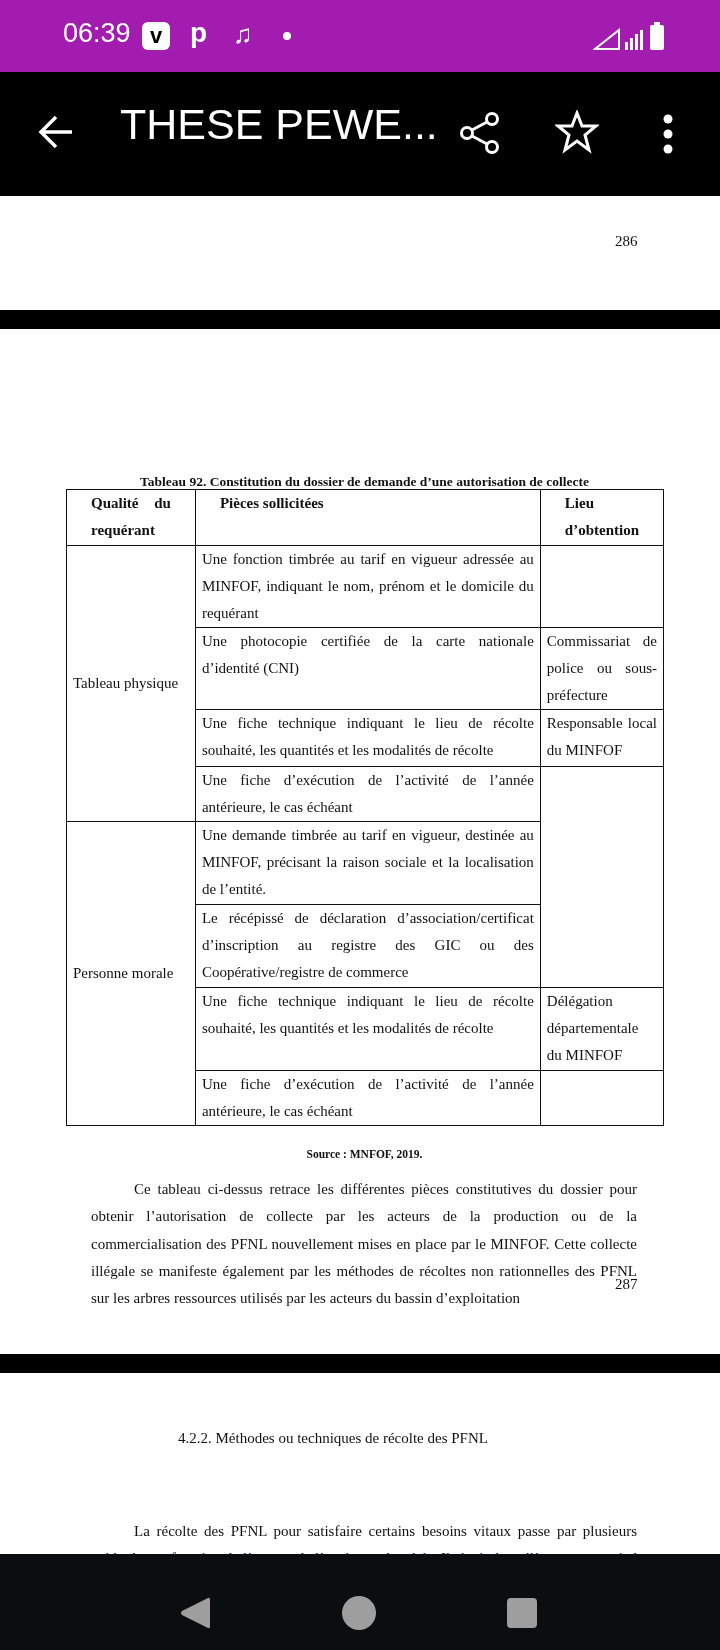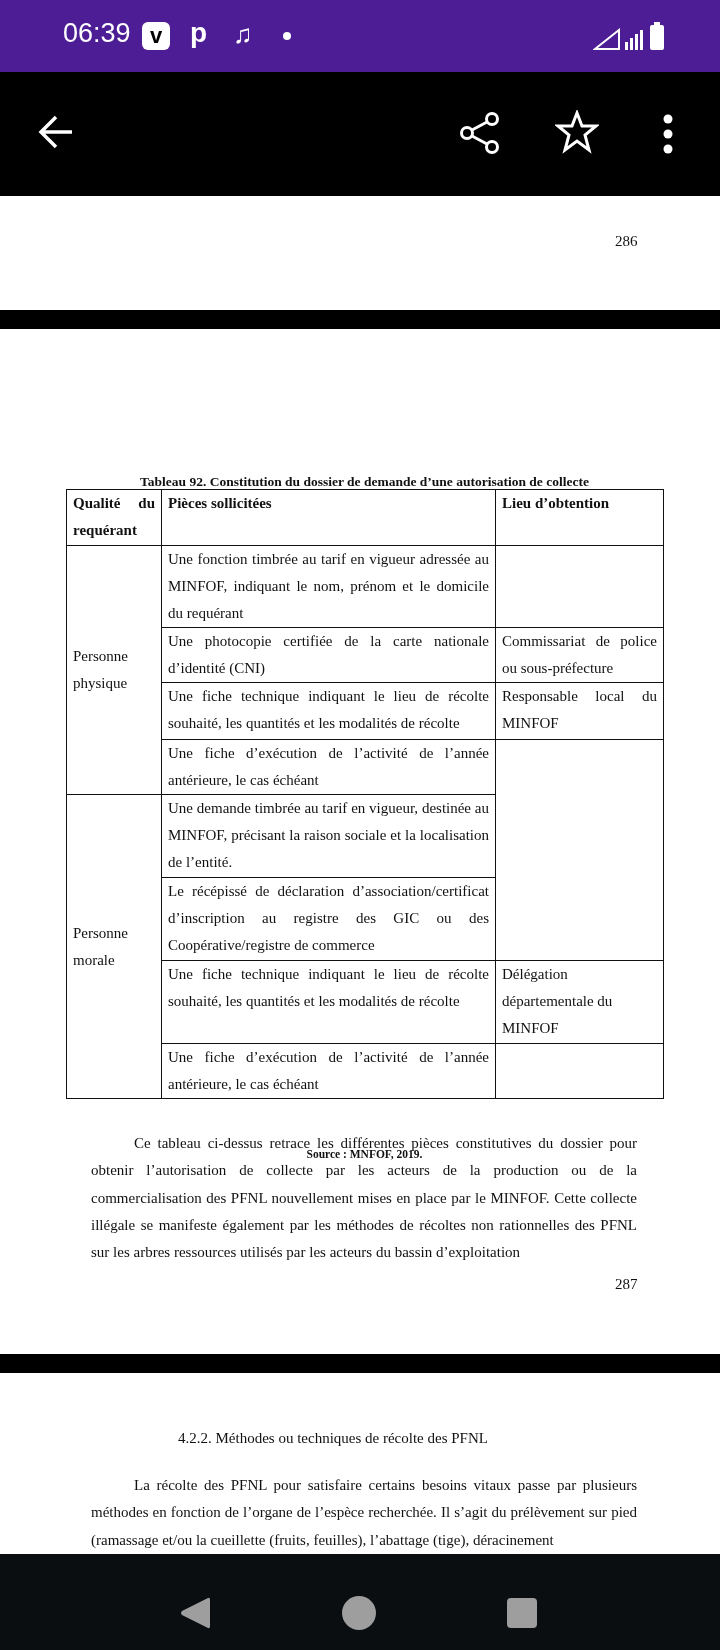--- a/index.html
+++ b/index.html
@@ -1,40 +1,40 @@
 <!DOCTYPE html>
 <html><head>
 <meta charset="utf-8">
 <style>
   html, body { margin:0; padding:0; }
   body { width:720px; height:1650px; position:relative; overflow:hidden; background:#fff; font-family:"Liberation Serif", serif; color:#111; }
-  .statusbar { position:absolute; left:0; top:0; width:720px; height:72px; background:#4c1d95; color:#fff; font-family:"Liberation Sans", sans-serif; }
+  .statusbar { position:absolute; left:0; top:0; width:720px; height:72px; background:#a21caf; color:#fff; font-family:"Liberation Sans", sans-serif; }
   .sb-time { position:absolute; left:63px; top:18px; font-size:27px; }
   .sb-v { position:absolute; left:142px; top:22px; width:28px; height:28px; background:#fff; border-radius:6px; color:#000; font-weight:bold; font-size:22px; text-align:center; line-height:28px; }
   .sb-p { position:absolute; left:190px; top:17px; font-weight:bold; font-size:28px; }
   .sb-music { position:absolute; left:233px; top:19px; font-size:26px; }
   .sb-dot { position:absolute; left:283px; top:32px; width:8px; height:8px; border-radius:50%; background:#fff; }
   .sb-right { position:absolute; right:55px; top:22px; display:flex; align-items:flex-end; gap:4px; height:28px; }
   .appbar { position:absolute; left:0; top:72px; width:720px; height:124px; background:#000; color:#fff; font-family:"Liberation Sans", sans-serif; }
   .back { position:absolute; left:38px; top:40px; width:36px; height:40px; }
   .title { position:absolute; left:120px; top:28px; font-size:43px; letter-spacing:0px; }
   .share { position:absolute; left:458px; top:38px; width:44px; height:46px; }
   .star { position:absolute; left:555px; top:38px; width:44px; height:44px; }
   .more { position:absolute; left:658px; top:40px; width:20px; height:44px; }
   .sep { position:absolute; left:0; width:720px; background:#000; }
   .pagenum { position:absolute; font-size:15px; }
   .caption { position:absolute; left:66px; width:597px; top:474px; text-align:center; font-weight:bold; font-size:13.5px; }
   table.t { position:absolute; left:66px; top:489px; width:598px; border-collapse:collapse; font-size:15px; line-height:27px; }
   table.t td { border:1.5px solid #111; vertical-align:top; padding:0 6px; text-align:justify; text-align-last:auto; }
-  table.t th { border:1.5px solid #111; vertical-align:top; padding:0 6px; text-align:left; font-weight:bold; line-height:27px; }
+  table.t th { border:1.5px solid #111; vertical-align:top; padding:0 24px; text-align:left; font-weight:bold; line-height:27px; }
   .c1 { width:82px; }
   .c2 { width:321px; }
   .mid { vertical-align:middle !important; }
   .source { position:absolute; left:66px; width:597px; top:1148px; text-align:center; font-weight:bold; font-size:11.5px; }
-  .para { position:absolute; left:91px; width:546px; font-size:15px; line-height:27.3px; text-align:justify; }
+  .para { position:absolute; left:91px; width:546px; font-size:15px; line-height:27.3px; text-align:justify;margin-top:46px; }
   .para .ind { display:inline-block; width:43px; }
   .heading { position:absolute; left:178px; top:1430px; font-weight:normal; font-size:15px; }
   .navbar { position:absolute; left:0; top:1554px; width:720px; height:96px; background:#0b0e11; }
   .nav-back { position:absolute; left:180px; top:42px; width:30px; height:34px; }
   .nav-home { position:absolute; left:342px; top:42px; width:34px; height:34px; border-radius:50%; background:#9e9e9e; }
   .nav-recent { position:absolute; left:507px; top:44px; width:30px; height:30px; border-radius:4px; background:#9e9e9e; }
 </style>
 </head>
 <body>
 
@@ -58,20 +58,21 @@
         <rect x="5" y="0" width="6" height="3" fill="#fff"></rect>
         <rect x="1" y="3" width="14" height="25" rx="2" fill="#fff"></rect>
       </svg>
   </div>
 </div>
 
 <div class="appbar">
   <svg class="back" viewBox="0 0 36 40">
       <path d="M34 20 H4 M18 5 L3 20 L18 35" fill="none" stroke="#fff" stroke-width="3.5"></path>
     </svg>
+  <span class="title">THESE PEWE...</span>
   <svg class="share" viewBox="0 0 44 46">
       <circle cx="34" cy="9" r="5.5" fill="none" stroke="#fff" stroke-width="3"></circle>
       <circle cx="9" cy="23" r="5.5" fill="none" stroke="#fff" stroke-width="3"></circle>
       <circle cx="34" cy="37" r="5.5" fill="none" stroke="#fff" stroke-width="3"></circle>
       <path d="M14 20 L29 12 M14 26 L29 34" stroke="#fff" stroke-width="3"></path>
     </svg>
   <svg class="star" viewBox="0 0 44 44">
       <path d="M22 3 L27 16 L41 16 L30 25 L34 40 L22 31 L10 40 L14 25 L3 16 L17 16 Z" fill="none" stroke="#fff" stroke-width="3" stroke-linejoin="miter"></path>
     </svg>
   <svg class="more" viewBox="0 0 20 44">
@@ -87,21 +88,21 @@
 <div class="caption">Tableau 92. Constitution du dossier de demande d’une autorisation de collecte</div>
 
 <table class="t">
   <tbody>
       <tr style="height:56px;">
     <th class="c1" style="text-align:justify;">Qualité du requérant</th>
     <th class="c2">Pièces sollicitées</th>
     <th>Lieu d’obtention</th>
   </tr>
   <tr style="height:82px;">
-    <td rowspan="4" class="mid" style="text-align:left;">Personne physique</td>
+    <td rowspan="4" class="mid" style="text-align:left;">Tableau physique</td>
     <td>Une fonction timbrée au tarif en vigueur adressée au MINFOF, indiquant le nom, prénom et le domicile du requérant</td>
     <td></td>
   </tr>
   <tr style="height:55px;">
     <td>Une photocopie certifiée de la carte nationale d’identité (CNI)</td>
     <td>Commissariat de police ou sous-préfecture</td>
   </tr>
   <tr style="height:57px;">
     <td>Une fiche technique indiquant le lieu de récolte souhaité, les quantités et les modalités de récolte</td>
     <td>Responsable local du MINFOF</td>

